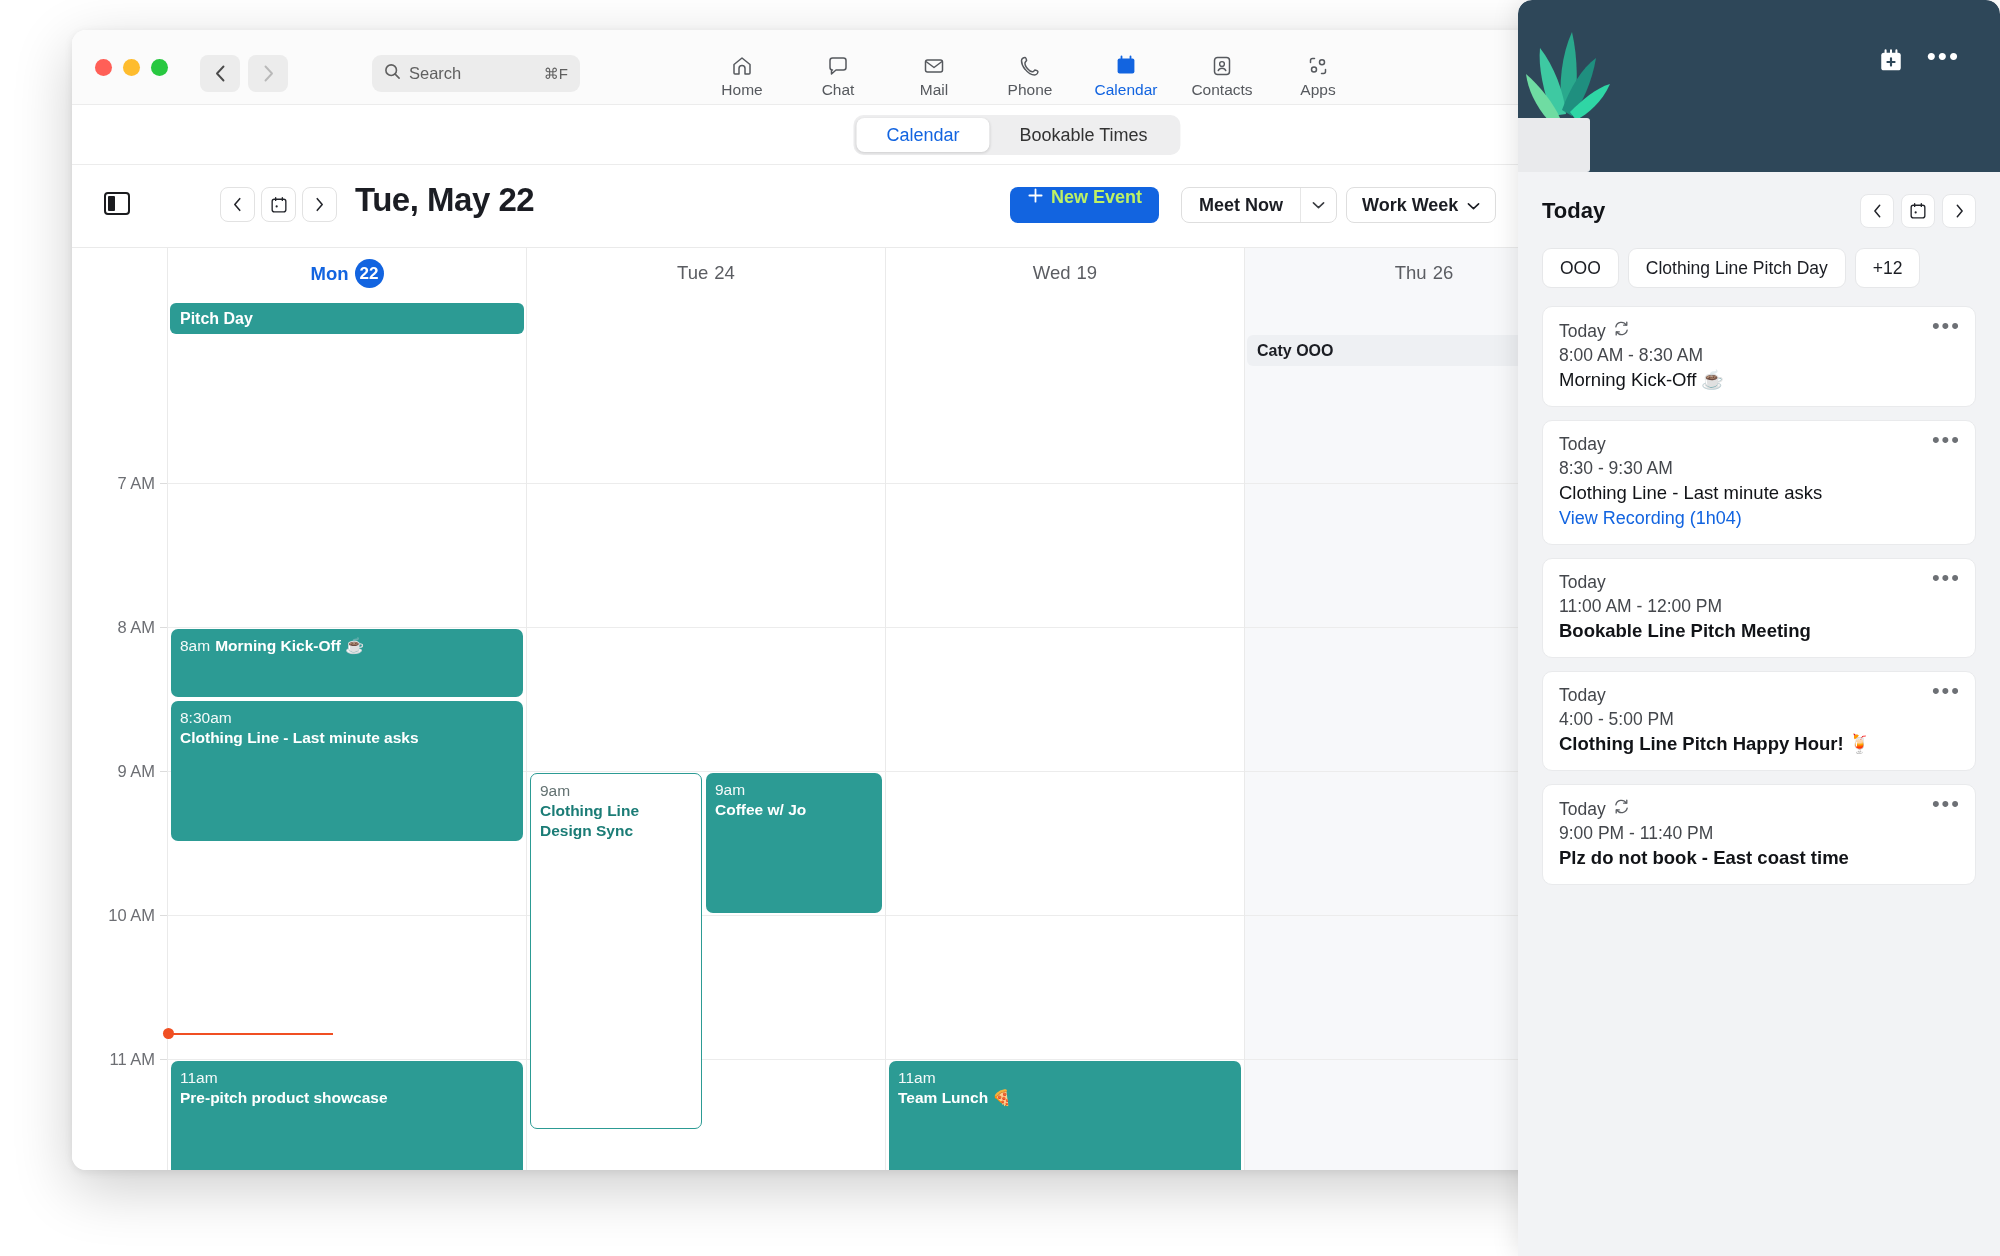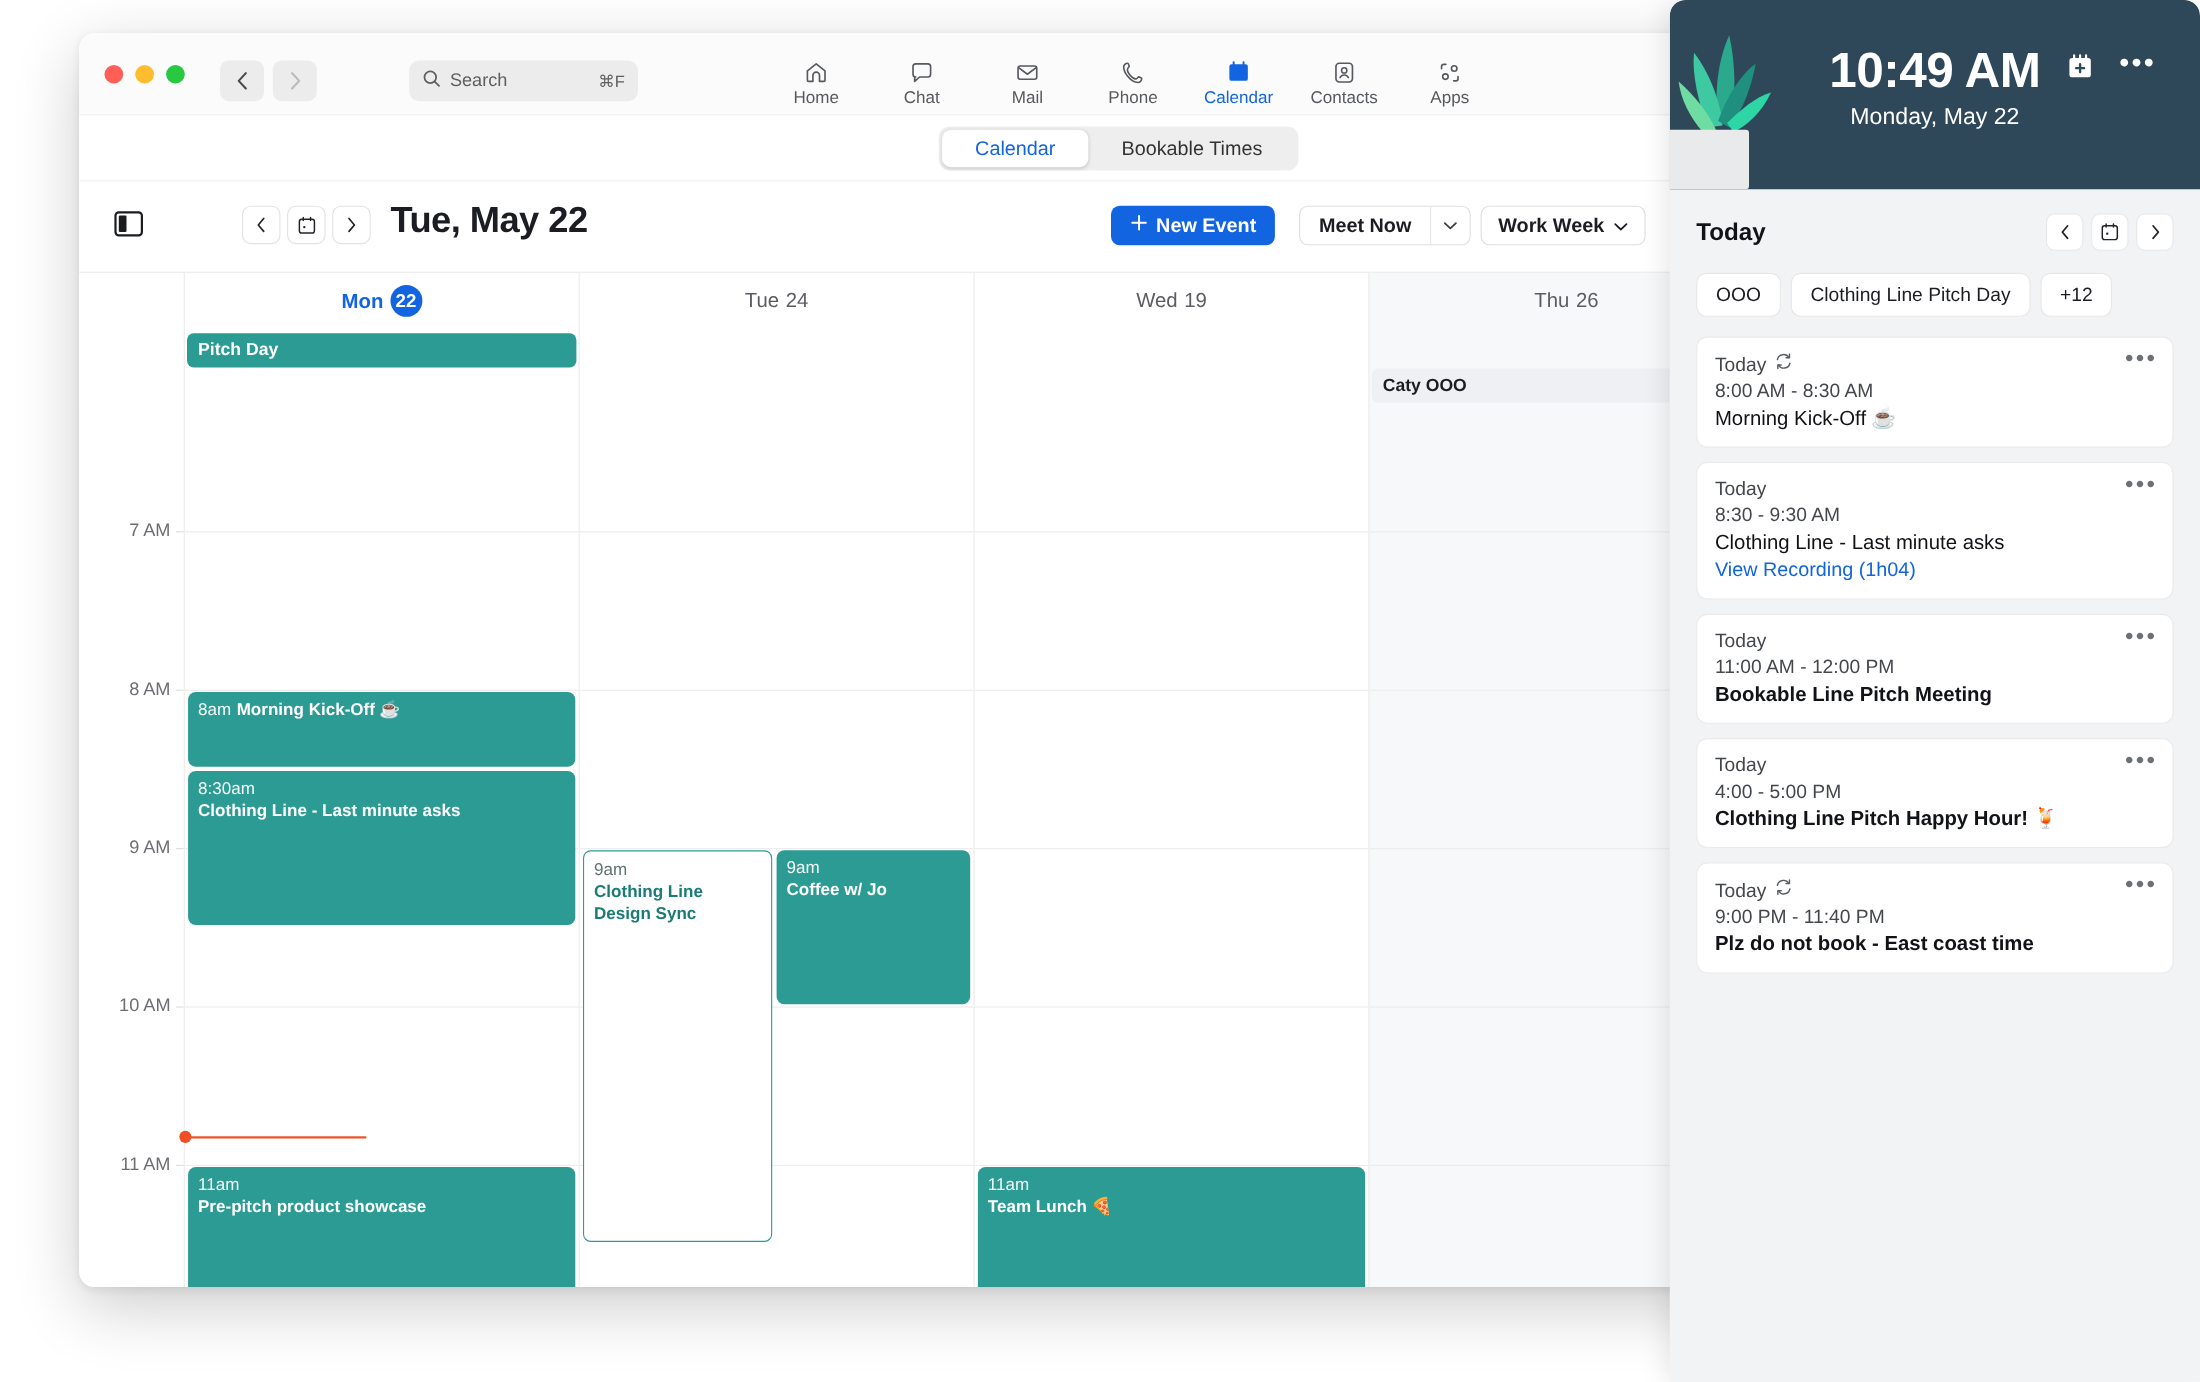--- a/index.html
+++ b/index.html
@@ -132,22 +132,22 @@
   #prev-day { left: 148px; }
   #today-btn { left: 189px; }
   #next-day { left: 230px; }
   #cal-title {
     position: absolute; left: 283px; top: 16px;
     font-size: 33px; font-weight: bold; color: #1b1d23; letter-spacing: -0.5px;
   }
   #new-event-btn {
     position: absolute; left: 938px; top: 22px;
     height: 36px; padding: 0 17px; border-radius: 8px;
-    background: #1264e0; color: #ffffff; font-size: 18px; font-weight: bold;
-    display: flex; align-items: center; gap: 7px;
+    background: #1264e0; color: #bef264; font-size: 18px; font-weight: bold;
+    display: flex; gap: 7px;
   }
   #meet-now-group {
     position: absolute; left: 1109px; top: 22px;
     height: 36px; border: 1px solid #dedede; border-radius: 8px;
     background: #fff; display: flex; align-items: stretch; overflow: hidden;
   }
   #meet-now-btn {
     display: flex; align-items: center; padding: 0 17px;
     font-size: 18px; font-weight: bold; color: #1b1d23;
   }
@@ -577,24 +577,20 @@
 <div id="right-panel">
   <div id="panel-header">
     <svg class="plant" viewBox="0 0 120 172">
       <path d="M54 32 C60 58 60 88 56 112 L44 112 C40 84 44 54 54 32Z" fill="#2aa98d"></path>
       <path d="M22 48 C36 66 46 92 48 114 L34 116 C26 92 20 68 22 48Z" fill="#3ec9a2"></path>
       <path d="M78 58 C74 82 64 104 54 116 L44 110 C52 88 64 68 78 58Z" fill="#1f8f7f"></path>
       <path d="M8 74 C22 86 36 104 42 118 L30 120 C18 106 10 90 8 74Z" fill="#6fdca2"></path>
       <path d="M92 84 C84 102 70 114 58 120 L52 112 C64 100 78 88 92 84Z" fill="#2fd6a5"></path>
       <rect x="-4" y="118" width="76" height="54" rx="3" fill="#e9eaec"></rect>
     </svg>
-    <div id="panel-clock">
-      <div id="panel-time">10:49 AM</div>
-      <div id="panel-date">Monday, May 22</div>
-    </div>
     <div id="panel-add-cal">
       <svg width="26" height="26" viewBox="0 0 24 24" fill="none">
           <rect x="3" y="4.4" width="18" height="16.2" rx="2.4" fill="#fff"></rect>
           <path d="M7 2.2v3.2M12 2.2v3.2M17 2.2v3.2" stroke="#fff" stroke-width="1.9" stroke-linecap="round"></path>
           <path d="M12 9.6v6.6M8.7 12.9h6.6" stroke="#2e4759" stroke-width="2" stroke-linecap="round"></path>
         </svg>
     </div>
     <div id="panel-more">•••</div>
   </div>
 

